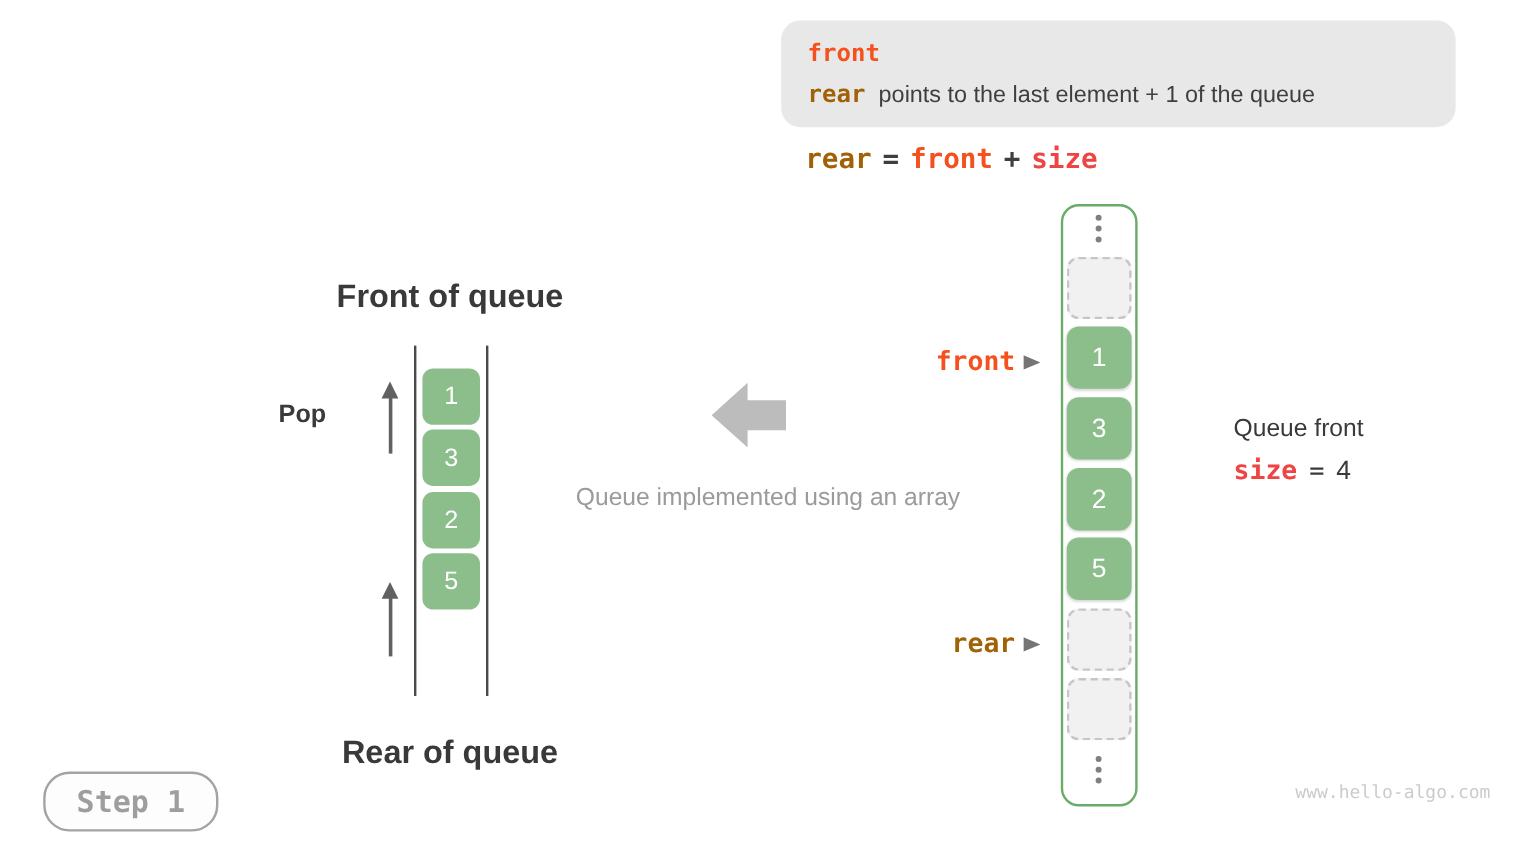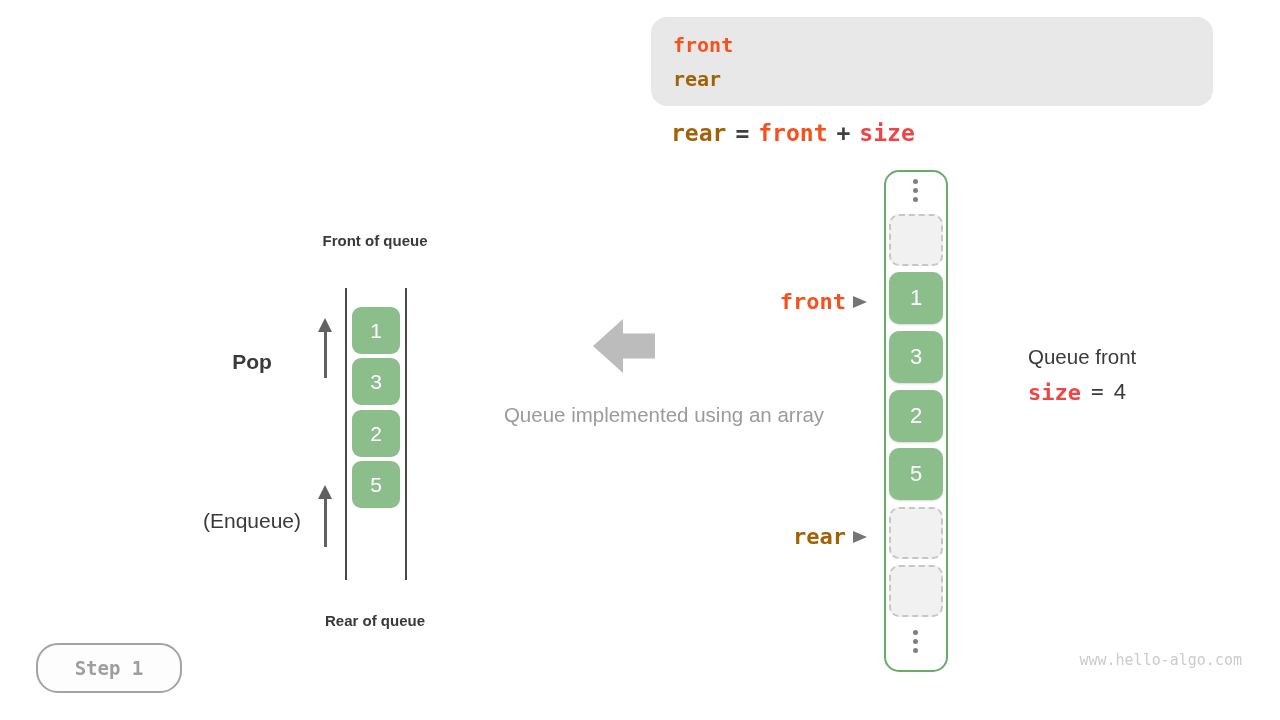--- a/index.html
+++ b/index.html
@@ -16,34 +16,34 @@
   .info-line{display:flex;align-items:baseline;font-size:19.5px;color:#3f3f3f;}
   .info-line .kw{font-family:"DejaVu Sans Mono",monospace;font-weight:bold;font-size:20px;margin-right:11px;}
 
   
   .equation{position:absolute;left:671px;top:120px;display:flex;align-items:center;
             font-family:"DejaVu Sans Mono",monospace;font-weight:bold;font-size:23px;}
   .equation .op{color:#3f3f3f;margin:0 9px;}
 
   
   .fig-label{position:absolute;left:265px;width:220px;text-align:center;font-weight:bold;
-             font-size:15px;color:#393939;}
+             font-size:27px;color:#393939;}
   .channel-line{position:absolute;top:288px;width:2px;height:292px;background:#4a4a4a;}
   .qbox{position:absolute;left:352px;width:48px;height:47px;border-radius:9px;background:#8cbe8c;
         color:#fff;font-size:21px;display:flex;align-items:center;justify-content:center;}
   .action-block{position:absolute;left:168px;width:168px;text-align:center;font-size:21px;
                 line-height:35px;color:#3a3a3a;}
   .action-title{font-weight:bold;}
   .arrow-stem{position:absolute;left:324px;width:3px;background:#616161;}
   .arrow-head{position:absolute;left:318px;width:0;height:0;border-left:7px solid transparent;
               border-right:7px solid transparent;border-bottom:14px solid #616161;}
 
   
   .big-arrow{position:absolute;left:593px;top:319px;}
-  .caption{position:absolute;left:454px;top:403px;width:420px;text-align:center;
+  .caption{position:absolute;left:430px;top:403px;width:420px;text-align:center;
            font-size:20.5px;color:#9b9b9b;}
 
   
   .array-container{position:absolute;left:884px;top:170px;width:64px;height:502px;background:#fff;
                    border:2px solid #69ab69;border-radius:15px;box-sizing:border-box;}
   .cell{position:absolute;left:889px;width:54px;height:52px;border-radius:10px;box-sizing:border-box;}
   .cell-empty{background:#f1f1f1;border:2px dashed #c6c6c6;}
   .cell-green{background:#8cbe8c;color:#fff;font-size:22px;display:flex;align-items:center;
               justify-content:center;box-shadow:0 1px 2px rgba(0,0,0,.15);}
   .dots{position:absolute;left:913px;display:flex;flex-direction:column;gap:4px;}
@@ -57,36 +57,37 @@
   .size-title{position:absolute;left:1028px;top:345px;font-size:20.5px;color:#3a3a3a;}
   .size-eq{position:absolute;left:1028px;top:379px;display:flex;align-items:center;font-size:22px;}
   .size-eq .kw{font-family:"DejaVu Sans Mono",monospace;font-weight:bold;font-size:22px;}
   .size-eq .op{font-family:"DejaVu Sans Mono",monospace;color:#3a3a3a;margin:0 10px;font-size:21px;}
   .size-eq .val{color:#3a3a3a;}
 
   
   .step-badge{position:absolute;left:36px;top:643px;width:146px;height:50px;background:#fdfdfd;
               border:2px solid #a3a3a3;border-radius:22px;box-sizing:border-box;display:flex;
               align-items:center;justify-content:center;font-family:"DejaVu Sans Mono",monospace;
-              font-weight:bold;font-size:19px;color:#9e9e9e;}
+              font-weight:bold;font-size:25px;color:#9e9e9e;}
 
   .watermark{position:absolute;right:38px;top:651px;font-family:"DejaVu Sans Mono",monospace;
              font-size:15px;color:#cbcbcb;}
 </style>
 </head>
 <body>
 
 <div class="page">
 
   <div class="info-box">
     <div class="info-line">
       <span class="kw orange">front</span>
     </div>
     <div class="info-line">
       <span class="kw teal">rear</span>
+      <span>points to the last element + 1 of the queue</span>
     </div>
   </div>
 
   <div class="equation">
     <span class="teal">rear</span>
     <span class="op">=</span>
     <span class="orange">front</span>
     <span class="op">+</span>
     <span class="blue">size</span>
   </div>
@@ -95,28 +96,27 @@
   <div class="fig-label" style="top:612px;">Rear of queue</div>
 
   <div class="channel-line" style="left:345px;"></div>
   <div class="channel-line" style="left:405px;"></div>
 
   <div class="qbox" style="top:307px;">1</div>
   <div class="qbox" style="top:358px;">3</div>
   <div class="qbox" style="top:410px;">2</div>
   <div class="qbox" style="top:461px;">5</div>
 
-  <div class="action-block" style="top:344px;">
+  <div class="action-block" style="top:328px;">
     <div class="action-title">Pop</div>
   </div>
   <div class="arrow-head" style="top:318px;"></div>
   <div class="arrow-stem" style="top:331px;height:47px;"></div>
 
   <div class="action-block" style="top:503px;">
-    <div>(Enqueue)</div>
   </div>
   <div class="arrow-head" style="top:485px;"></div>
   <div class="arrow-stem" style="top:498px;height:49px;"></div>
 
   <svg class="big-arrow" width="62" height="54" viewBox="0 0 62 54">
     <polygon points="0,27 30,0 30,14.5 62,14.5 62,39.5 30,39.5 30,54" fill="#bcbcbc"></polygon>
   </svg>
   <div class="caption">Queue implemented using an array</div>
 
   <div class="array-container"></div>

